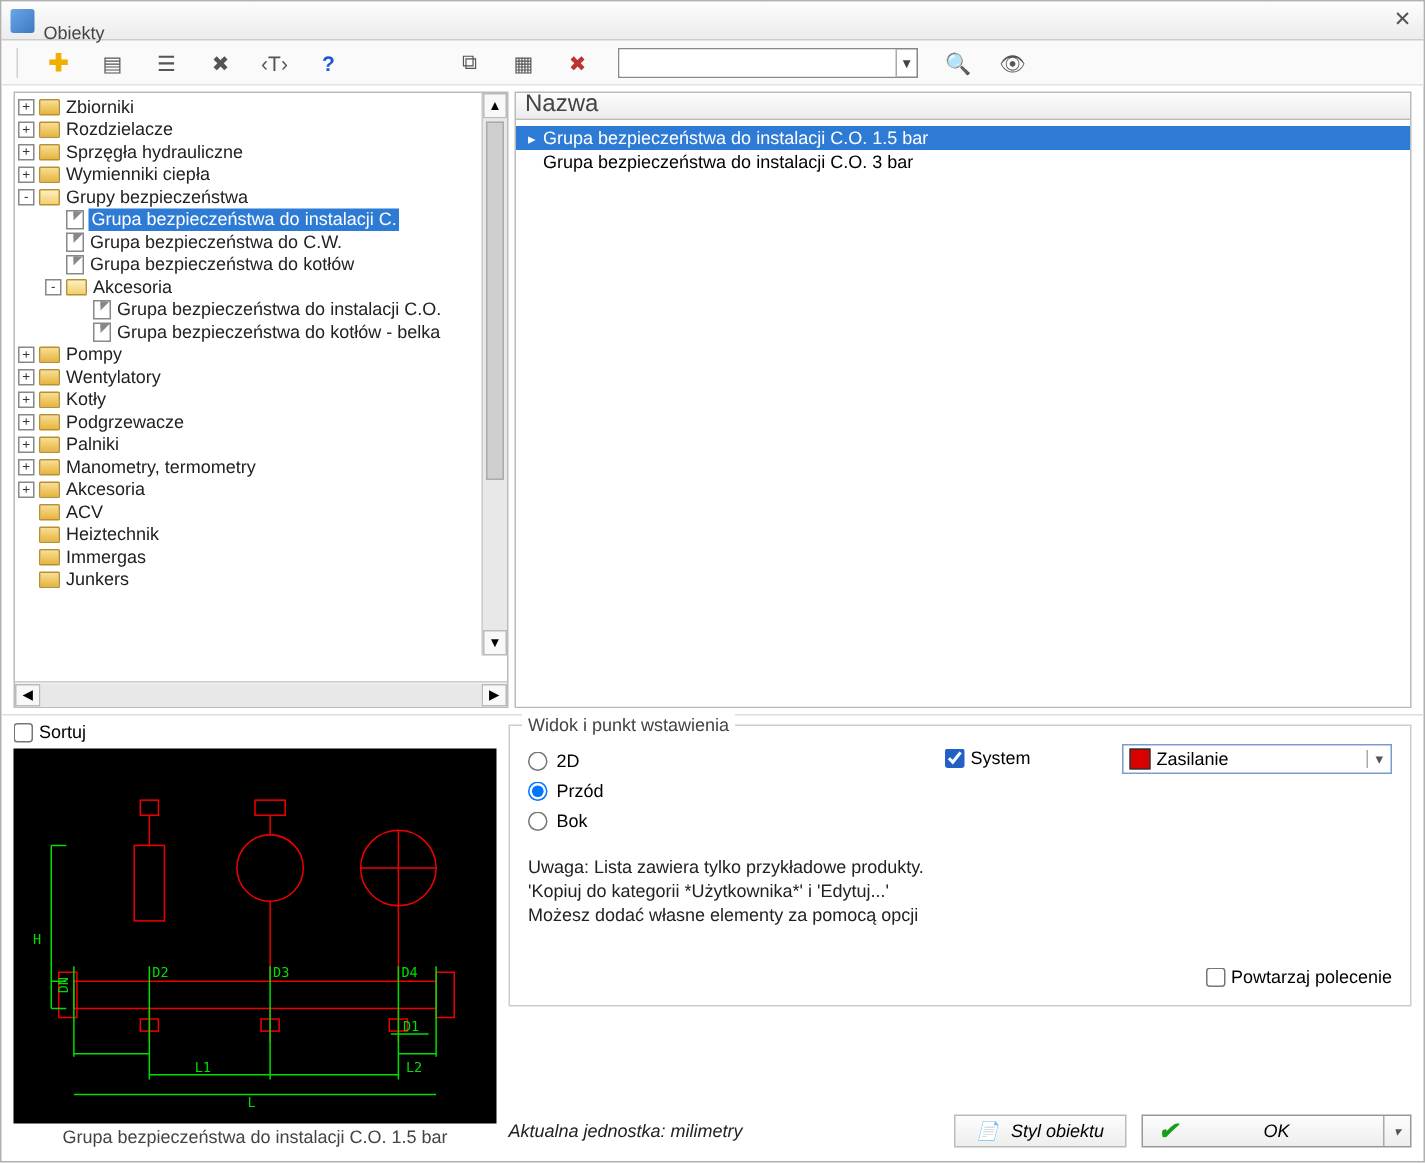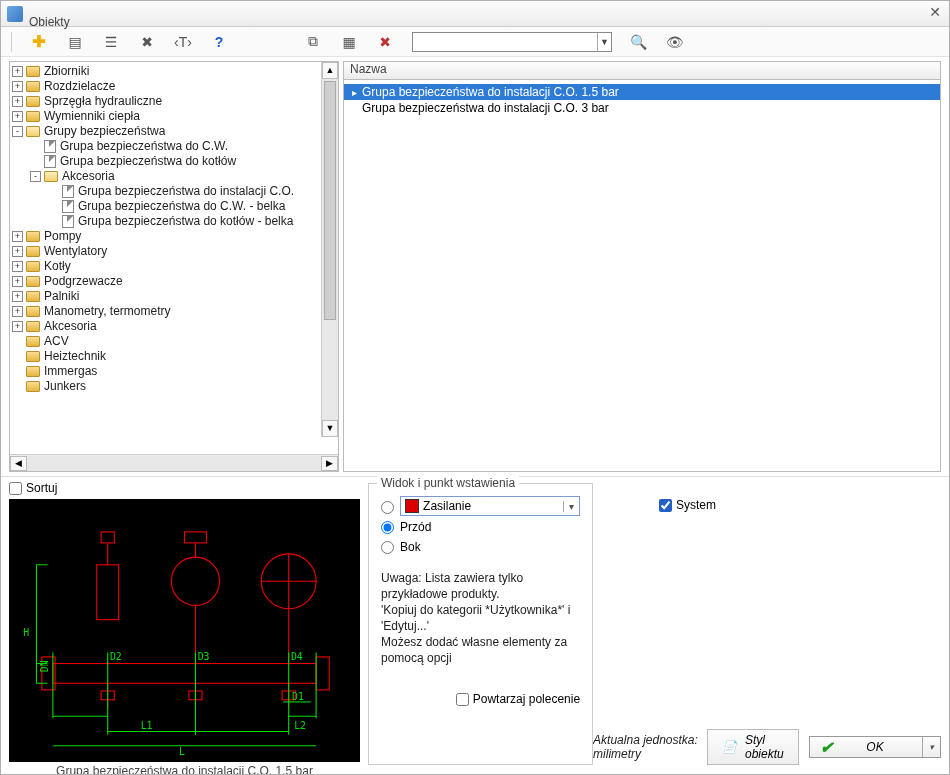--- a/index.html
+++ b/index.html
@@ -157,58 +157,58 @@
 
   .listpanel {
     flex:1;
     margin: 4px 8px 4px 0;
     border:1px solid #bbb;
     display:flex; flex-direction:column;
   }
   .listheader {
     height:18px; background:linear-gradient(#fdfdfd,#ececec);
     border-bottom:1px solid #bbb;
-    display:flex; align-items:flex-start; padding:0 6px;
-    font-size:12px; color:#444;
+    display:flex; align-items:flex-end; padding:0 6px;
+    font-size:16px; color:#444;
   }
   .listbody { flex:1; background:#fff; padding-top:4px; }
   .listrow {
     padding: 1px 8px;
     display:flex; align-items:center;
   }
   .listrow.selected { background:#2e7bd6; color:#fff; }
   .listrow .bullet { width:10px; display:inline-block; }
   .listrow.selected .bullet::before {
     content:"▸"; color:#fff; font-size:10px;
   }
 
   .bottom {
     display:flex;
     height: 292px;
     padding: 4px 8px 4px 8px;
     gap:8px;
   }
   .previewcol {
-    width: 351px;
+    width: 322px;
     display:flex; flex-direction:column;
   }
   .sortrow { display:flex; align-items:center; margin-bottom:4px; }
   .sortrow input { margin-right:4px; }
   .preview {
     flex:1; background:#000;
     position:relative;
   }
   .preview svg { width:100%; height:100%; display:block; }
   .previewcaption {
     text-align:center; padding:2px 0 0 0;
     color:#444;
   }
 
   .viewcol {
-    flex:1; display:flex; flex-direction:row;
+    flex:1; display:flex; flex-direction:column;
     position:relative;
   }
   .fieldset {
     border:1px solid #ccc;
     padding:10px 12px 12px 12px;
     margin-top:2px;
     position:relative;
   }
   .fieldset > .legend {
     position:absolute; top:-8px; left:8px;
@@ -332,20 +332,26 @@
             <span class="expander">+</span>
             <span class="folder"></span>
             <span class="label">Wymienniki ciepła</span>
           </div>
           <div class="row">
             <span class="spacer" style="width: 0px;"></span>
             <span class="expander">-</span>
             <span class="folder open"></span>
             <span class="label">Grupy bezpieczeństwa</span>
           </div>
+          <div class="row selected">
+            <span class="spacer" style="width: 18px;"></span>
+            <span class="spacer" style="width: 14px;"></span>
+            <span class="docicon"></span>
+            <span class="label">Grupa bezpieczeństwa do instalacji C.</span>
+          </div>
           <div class="row">
             <span class="spacer" style="width: 18px;"></span>
             <span class="spacer" style="width: 14px;"></span>
             <span class="docicon"></span>
             <span class="label">Grupa bezpieczeństwa do C.W.</span>
           </div>
           <div class="row">
             <span class="spacer" style="width: 18px;"></span>
             <span class="spacer" style="width: 14px;"></span>
             <span class="docicon"></span>
@@ -355,26 +361,20 @@
             <span class="spacer" style="width: 18px;"></span>
             <span class="expander">-</span>
             <span class="folder open"></span>
             <span class="label">Akcesoria</span>
           </div>
           <div class="row">
             <span class="spacer" style="width: 36px;"></span>
             <span class="spacer" style="width: 14px;"></span>
             <span class="docicon"></span>
             <span class="label">Grupa bezpieczeństwa do instalacji C.O.</span>
-          </div>
-          <div class="row">
-            <span class="spacer" style="width: 36px;"></span>
-            <span class="spacer" style="width: 14px;"></span>
-            <span class="docicon"></span>
-            <span class="label">Grupa bezpieczeństwa do C.W. - belka</span>
           </div>
           <div class="row">
             <span class="spacer" style="width: 36px;"></span>
             <span class="spacer" style="width: 14px;"></span>
             <span class="docicon"></span>
             <span class="label">Grupa bezpieczeństwa do kotłów - belka</span>
           </div>
           <div class="row">
             <span class="spacer" style="width: 0px;"></span>
             <span class="expander">+</span>

